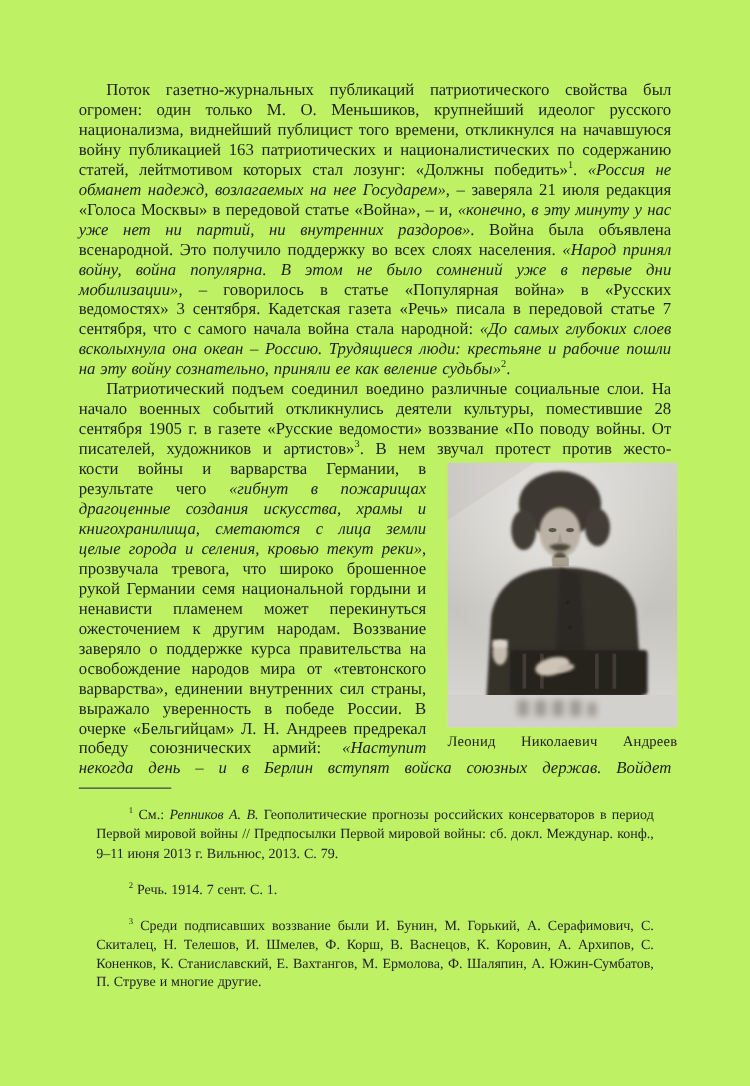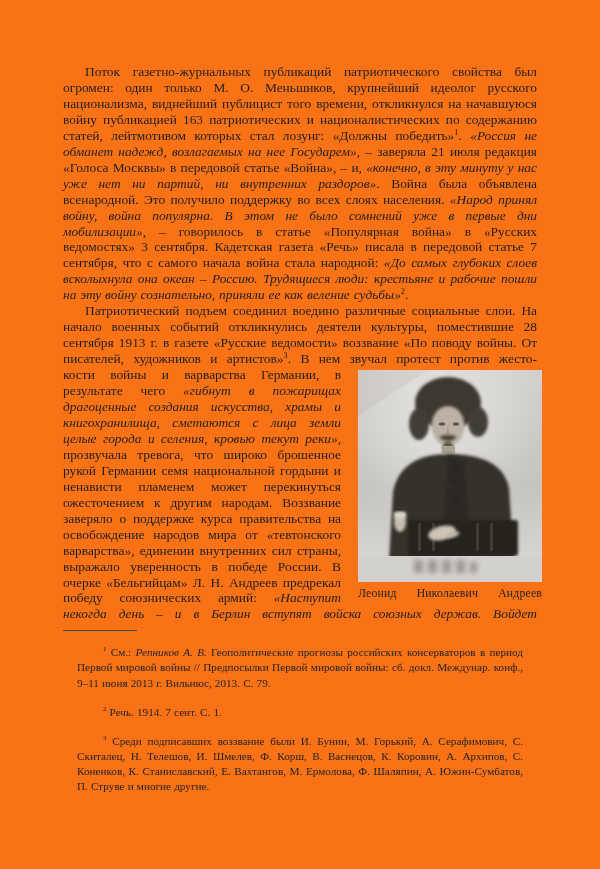--- a/index.html
+++ b/index.html
@@ -1,20 +1,20 @@
 <!DOCTYPE html>
 <html lang="ru"><head>
 <meta charset="utf-8">
 <style>
   html, body { margin: 0; padding: 0; background: #ffffff; }
   .page {
     position: relative;
     width: 600px; height: 869px;
     margin: 0 auto;
-    background: #f97316;
+    background: #bef264;
     box-sizing: border-box;
     padding: 64px 63px 0 63px;
     overflow: hidden;
     font-family: "Liberation Serif", "DejaVu Serif", serif;
     color: #1e1e21;
   }
   .para {
     font-size: 13.4px;
     line-height: 15.95px;
     text-align: justify;
@@ -83,21 +83,21 @@
     color: #222225;
   }
 </style>
 </head>
 <body>
 
 <div class="page">
 
   <p class="para"><span>Поток газетно-журнальных публикаций патриотического свойства был огромен: один только М. О. Меньшиков, крупнейший идеолог русского национализма, виднейший публицист того времени, откликнулся на начавшуюся войну публикацией 163 патриотических и националистических по содержанию статей, лейтмотивом которых стал лозунг: «Должны победить»</span><sup class="ref">1</sup><span>. </span><span class="it">«Россия не обманет надежд, возлагаемых на нее Государем»</span><span>, – заверяла 21 июля редакция «Голоса Москвы» в передовой статье «Война», – и, </span><span class="it">«конечно, в эту минуту у нас уже нет ни партий, ни внутренних раздоров»</span><span>. Война была объявлена всенародной. Это получило поддержку во всех слоях населения. </span><span class="it">«Народ принял войну, война популярна. В этом не было сомнений уже в первые дни мобилизации»</span><span>, – говорилось в статье «Популярная война» в «Русских ведомостях» 3 сентября. Кадетская газета «Речь» писала в передовой статье 7 сентября, что с самого начала война стала народной: </span><span class="it">«До самых глубоких слоев всколыхнула она океан – Россию. Трудящиеся люди: крестьяне и рабочие пошли на эту войну сознательно, приняли ее как веление судьбы»</span><sup class="ref">2</sup><span>.</span></p>
 
-  <p class="para cont-last"><span>Патриотический подъем соединил воедино различные социальные слои. На начало военных событий откликнулись деятели культуры, поместившие 28 сентября 1913 г. в газете «Русские ведомости» воззвание «По поводу войны. От писателей, художников и артистов»</span><sup class="ref">3</sup><span>. В нем звучал протест против жесто-</span></p>
+  <p class="para cont-last"><span>Патриотический подъем соединил воедино различные социальные слои. На начало военных событий откликнулись деятели культуры, поместившие 28 сентября 1905 г. в газете «Русские ведомости» воззвание «По поводу войны. От писателей, художников и артистов»</span><sup class="ref">3</sup><span>. В нем звучал протест против жесто-</span></p>
 
   <div class="wrapzone"><span class="fig">
         <svg class="photo" viewBox="0 0 184 212" xmlns="http://www.w3.org/2000/svg" role="img">
       <defs>
         <linearGradient id="pbg" x1="0" y1="0" x2="0" y2="1">
           <stop offset="0" stop-color="#d2d0cc"></stop>
           <stop offset="0.55" stop-color="#c6c4bf"></stop>
           <stop offset="0.86" stop-color="#d5d3cf"></stop>
           <stop offset="1" stop-color="#dedcd8"></stop>
         </linearGradient>

